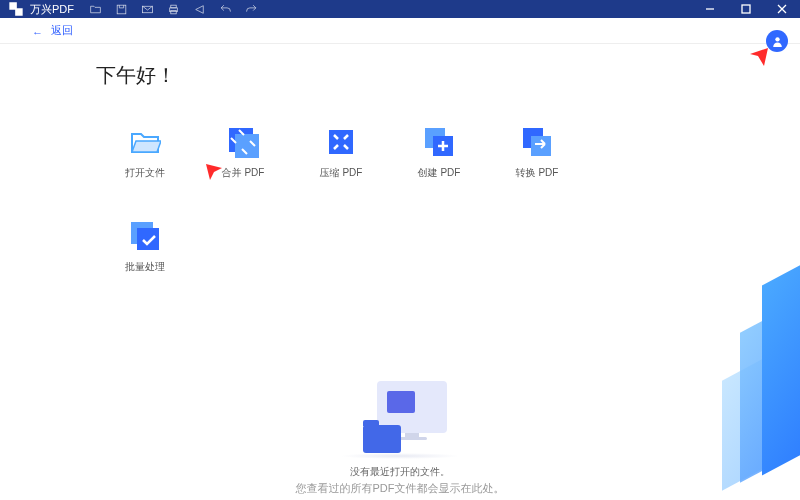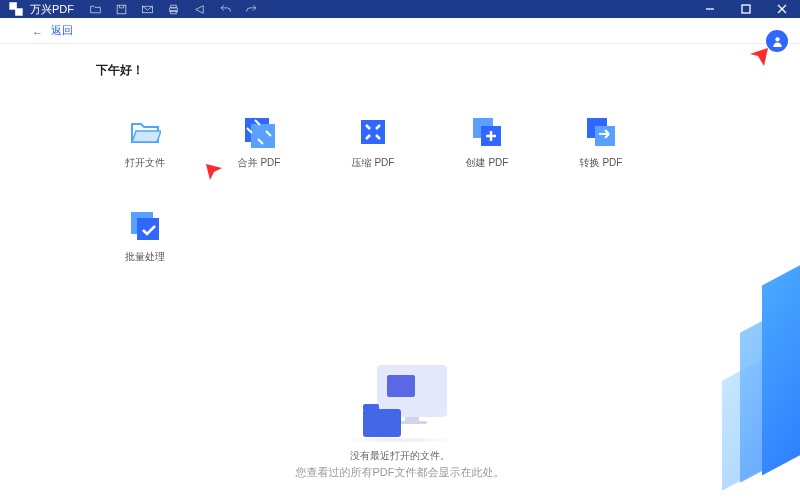--- a/index.html
+++ b/index.html
@@ -12,27 +12,27 @@
 .tb-icon svg{width:13px;height:13px;stroke:#fff;fill:none;stroke-width:1.3}
 .win-controls{margin-left:auto;display:flex}
 .win-btn{width:36px;height:26px;display:flex;align-items:center;justify-content:center;cursor:pointer}
 .win-btn svg{width:10px;height:10px;stroke:#fff;fill:none;stroke-width:1.3}
 .backbar{height:26px;display:flex;align-items:center;padding-left:32px;font-size:11px;color:#2b5cff;border-bottom:1px solid #eee}
 .backbar span{cursor:pointer}
 .backbar .arr{margin-right:8px}
 .avatar{position:absolute;right:12px;top:30px;width:22px;height:22px;border-radius:50%;background:#3068ff;display:flex;align-items:center;justify-content:center;cursor:pointer}
 .avatar svg{width:13px;height:13px;fill:#fff}
 .main{padding:18px 0 0 96px}
-.greeting{font-size:12px;font-weight:700;color:#222;margin-bottom:26px}
-.grid{display:flex;flex-wrap:wrap;gap:16px;width:600px}
+.greeting{font-size:20px;font-weight:400;color:#222;margin-bottom:26px}
+.grid{display:flex;flex-wrap:wrap;gap:0;width:600px}
 .tile{width:98px;height:76px;display:flex;flex-direction:column;align-items:center;justify-content:center;cursor:pointer;gap:8px}
 .tile .ic{width:32px;height:32px;display:flex;align-items:center;justify-content:center}
 .tile .lbl{font-size:10px;color:#555}
 .row2{margin-top:18px}
-.empty{position:absolute;bottom:0;left:0;right:0;display:flex;flex-direction:column;align-items:center;padding-bottom:20px}
+.empty{position:absolute;bottom:0;left:0;right:0;display:flex;flex-direction:column;align-items:center;padding-bottom:4px}
 .empty-ill{width:110px;height:78px;position:relative;margin-bottom:6px}
 .monitor{position:absolute;right:8px;top:0;width:70px;height:52px;background:#e4e8fb;border-radius:4px}
 .monitor::after{content:"";position:absolute;left:10px;top:10px;width:28px;height:22px;background:#5a68e8;border-radius:2px}
 .stand{position:absolute;right:36px;top:52px;width:14px;height:4px;background:#d0d5ea}
 .base{position:absolute;right:28px;top:56px;width:30px;height:3px;background:#d0d5ea;border-radius:2px}
 .folder{position:absolute;left:18px;bottom:6px;width:38px;height:28px;background:#4268e8;border-radius:3px}
 .folder::before{content:"";position:absolute;left:0;top:-5px;width:16px;height:6px;background:#4268e8;border-radius:2px 2px 0 0}
 .shadow{position:absolute;left:50%;bottom:0;transform:translateX(-50%);width:120px;height:6px;background:radial-gradient(ellipse,#e8eaf3 0%,transparent 70%)}
 .empty-t1{font-size:10px;color:#666;margin-bottom:2px}
 .empty-t2{font-size:11px;color:#999}

